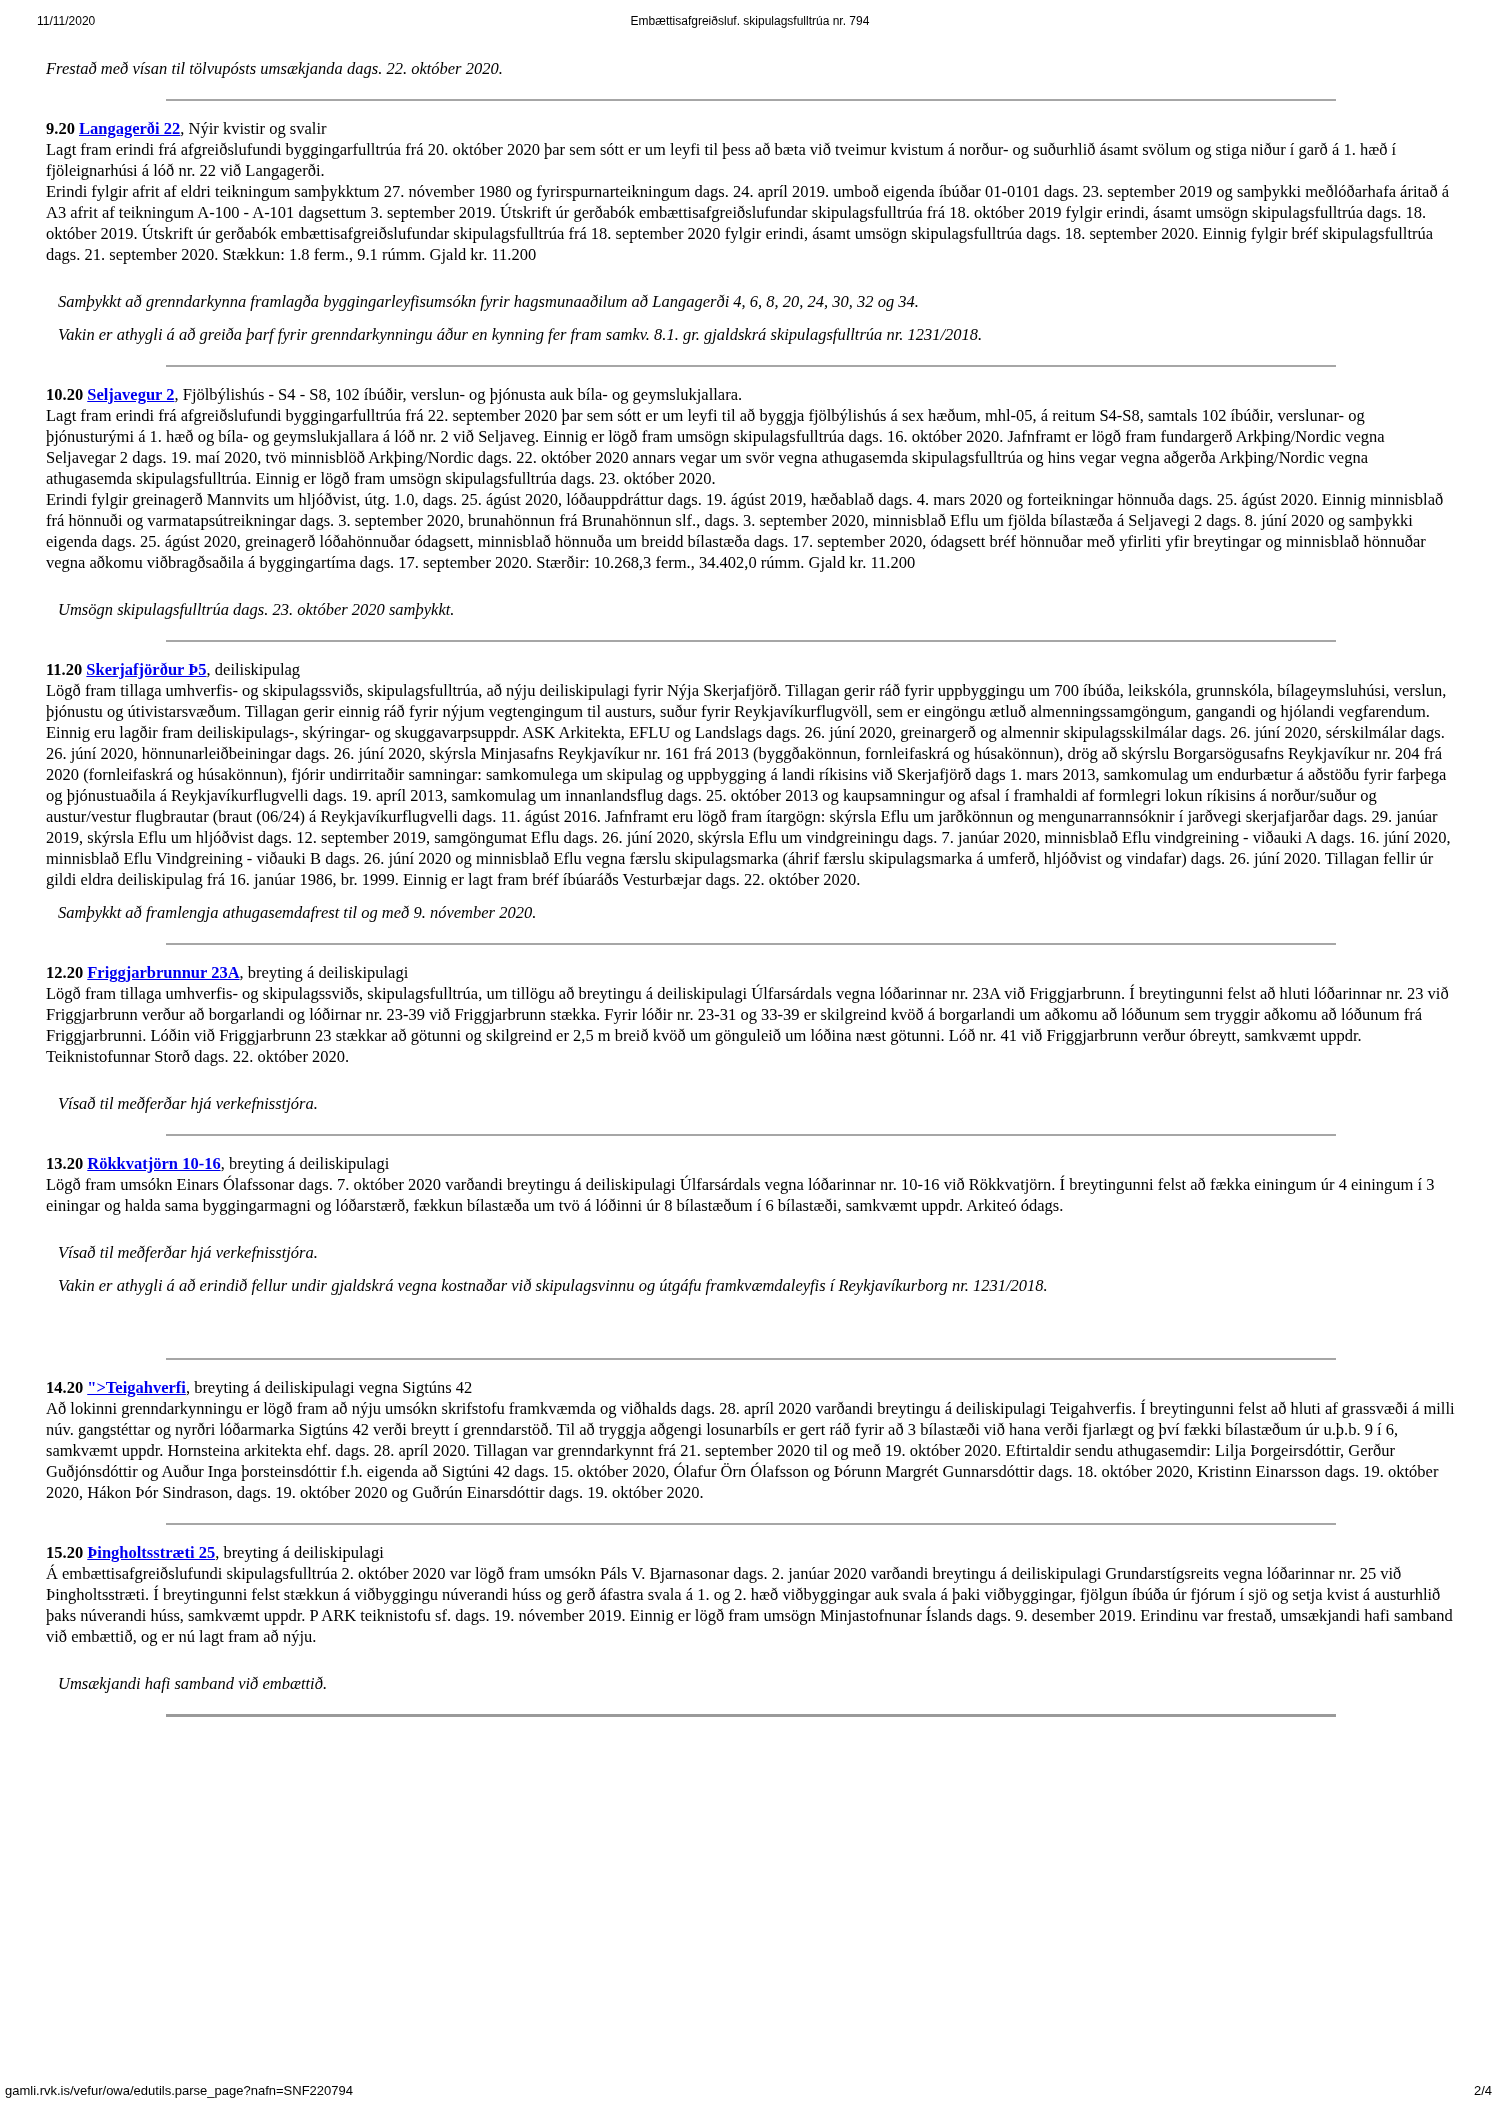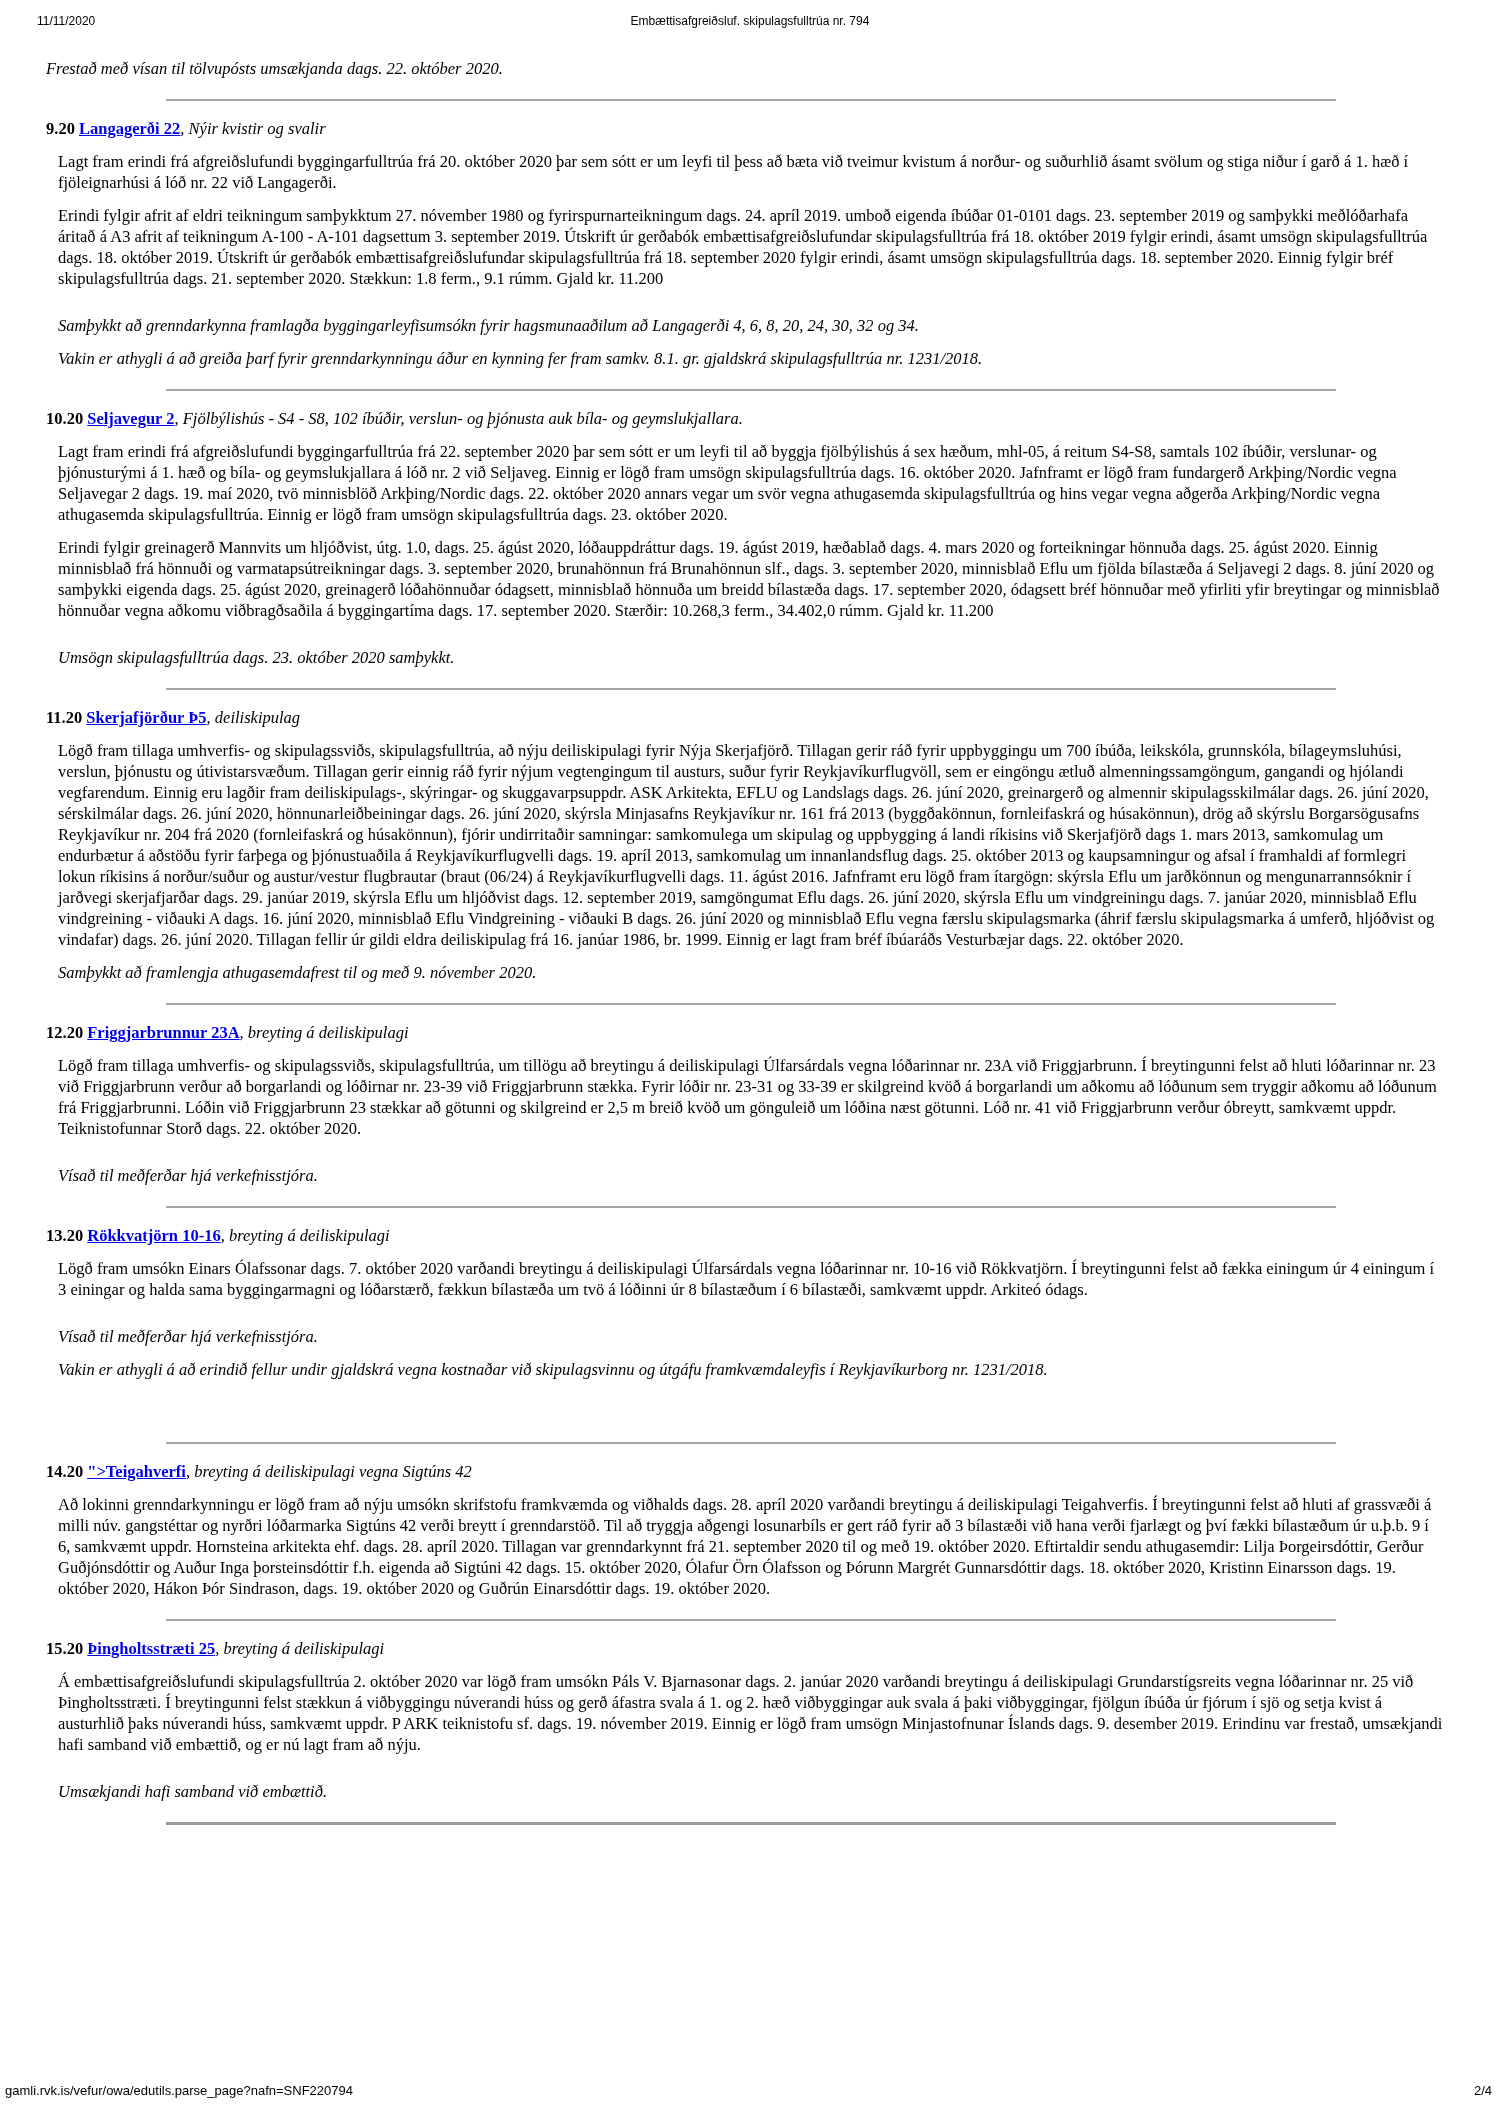--- a/index.html
+++ b/index.html
@@ -18,22 +18,22 @@
   .intro-note { font-style:italic; margin-bottom:2px; }
   hr.sep {
     border:0; border-top:2px solid #a6a6a6;
     width:1170px; margin:20px auto 17px auto;
   }
   hr.sep-largegap { margin-top:62px; }
   hr.sep-footer { border-top:3px solid #9a9a9a; margin-bottom:0; }
   .item-heading { margin:0; }
   .item-num { font-weight:bold; }
   a.item-link { color:#0000ee; font-weight:bold; text-decoration:underline; cursor:pointer; }
-  .item-subtitle { font-style:italic; }
-  p.body-par { margin:12px; }
+  .item-subtitle { }
+  p.body-par { margin:0; }
   .decisions { margin-top:26px; }
   .decisions.no-gap { margin-top:0; }
   p.decision { margin:12px; font-style:italic; }
   .page-footer {
     position:absolute; bottom:21px; left:5px; right:8px; height:18px;
     font-family:"Liberation Sans", sans-serif; font-size:13px; color:#000;
   }
   .footer-url { position:absolute; left:0; top:0; }
   .footer-page { position:absolute; right:0; top:0; }
 </style>

